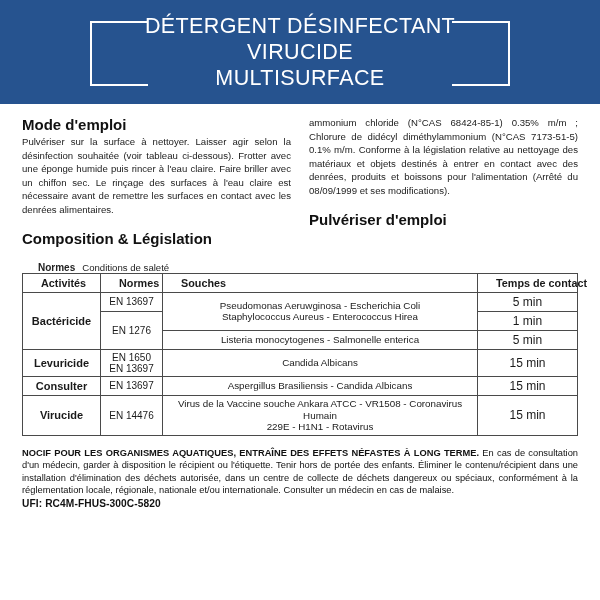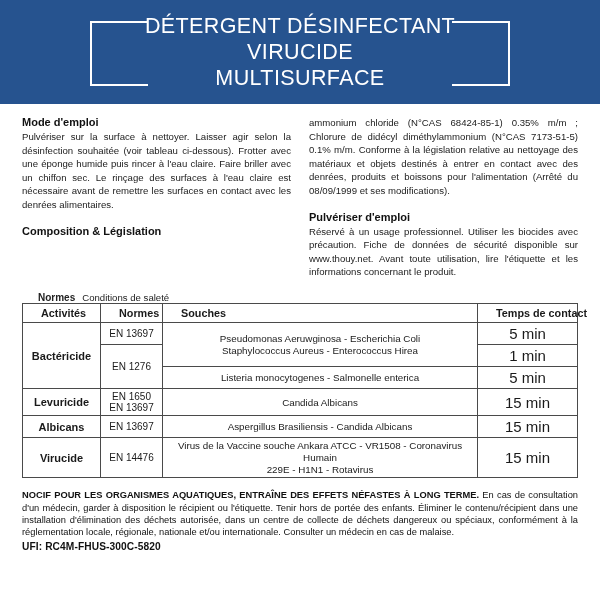--- a/index.html
+++ b/index.html
@@ -70,21 +70,21 @@
     padding: 12px 22px 0 22px;
   }
 
   .cols {
     display: flex;
     gap: 18px;
   }
   .col { width: 50%; }
 
   .sec-title {
-    font-size: 11px;
+    font-size: 15px;
     font-weight: bold;
     margin: 0 0 2px 0;
     color: #111;
   }
   .sec-body {
     font-size: 9.6px;
     line-height: 1.42;
     text-align: justify;
     margin: 0;
     color: #222;
@@ -139,21 +139,21 @@
     margin-left: 32px;
   }
   td.souche {
     text-align: center;
     line-height: 1.18;
     white-space: pre-line;
     font-size: 9.8px;
   }
   td.temps {
     text-align: center;
-    font-size: 15px;
+    font-size: 12px;
     margin-top: 32px;
   }
 
   
   .footer {
     margin-top: 11px;
     font-size: 9.3px;
     line-height: 1.34;
     text-align: justify;
     color: #111;
@@ -204,21 +204,20 @@
 
     <div class="col">
       <div>
         <p class="sec-body">ammonium chloride (N°CAS 68424-85-1) 0.35% m/m ; Chlorure de didécyl diméthylammonium (N°CAS 7173-51-5) 0.1% m/m. Conforme à la législation relative au nettoyage des matériaux et objets destinés à entrer en contact avec des denrées, produits et boissons pour l'alimentation (Arrêté du 08/09/1999 et ses modifications).</p>
       </div>
 
       <div class="sec-gap"></div>
 
       <div>
         <p class="sec-title">Pulvériser d'emploi</p>
-        <p class="sec-body">Réservé à un usage professionnel. Utiliser les biocides avec précaution. Fiche de données de sécurité disponible sur www.thouy.net. Avant toute utilisation, lire l'étiquette et les informations concernant le produit.</p>
       </div>
     </div>
 
   </div>
 
   <div class="normes-line">
     <b>Normes</b><span class="cond">Conditions de saleté</span>
   </div>
 
   <table class="efficacy">
@@ -250,21 +249,21 @@
 
       <tr>
         <td class="act">Levuricide</td>
         <td class="norm">EN 1650
 EN 13697</td>
         <td class="souche">Candida Albicans</td>
         <td class="temps">15 min</td>
       </tr>
 
       <tr>
-        <td class="act">Albicans</td>
+        <td class="act">Consulter</td>
         <td class="norm">EN 13697</td>
         <td class="souche">Aspergillus Brasiliensis - Candida Albicans</td>
         <td class="temps">15 min</td>
       </tr>
 
       <tr>
         <td class="act">Virucide</td>
         <td class="norm">EN 14476</td>
         <td class="souche">Virus de la Vaccine souche Ankara ATCC - VR1508 - Coronavirus Humain
 229E - H1N1 - Rotavirus</td>

